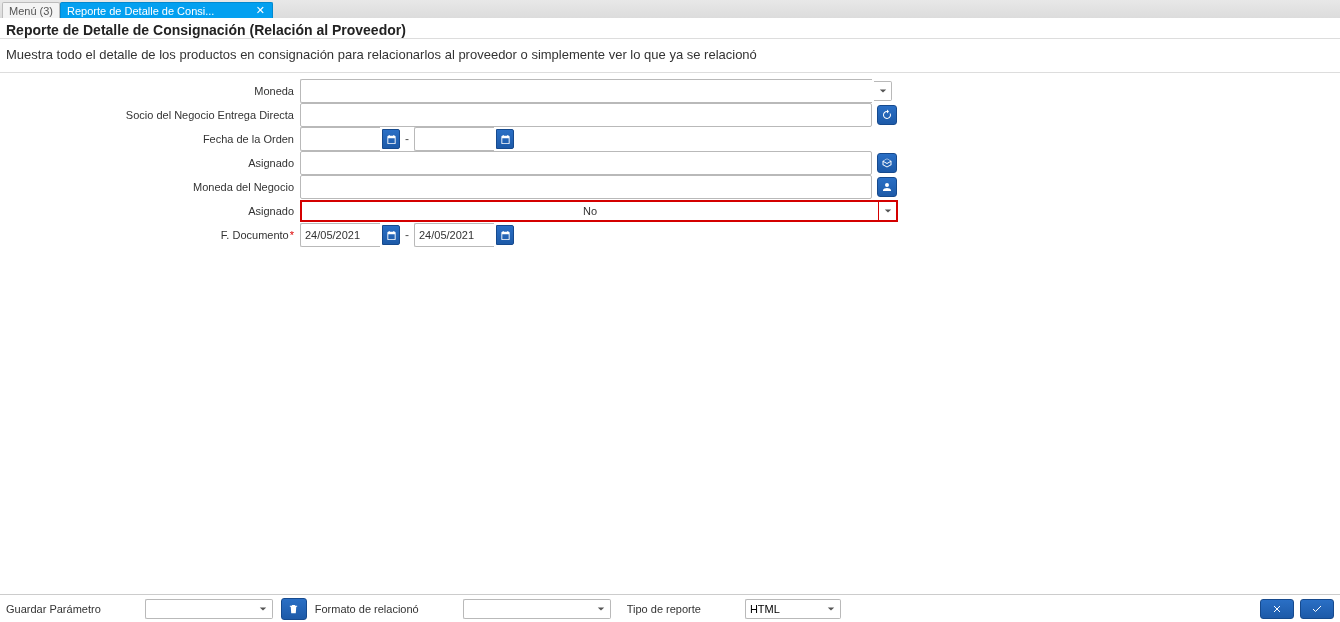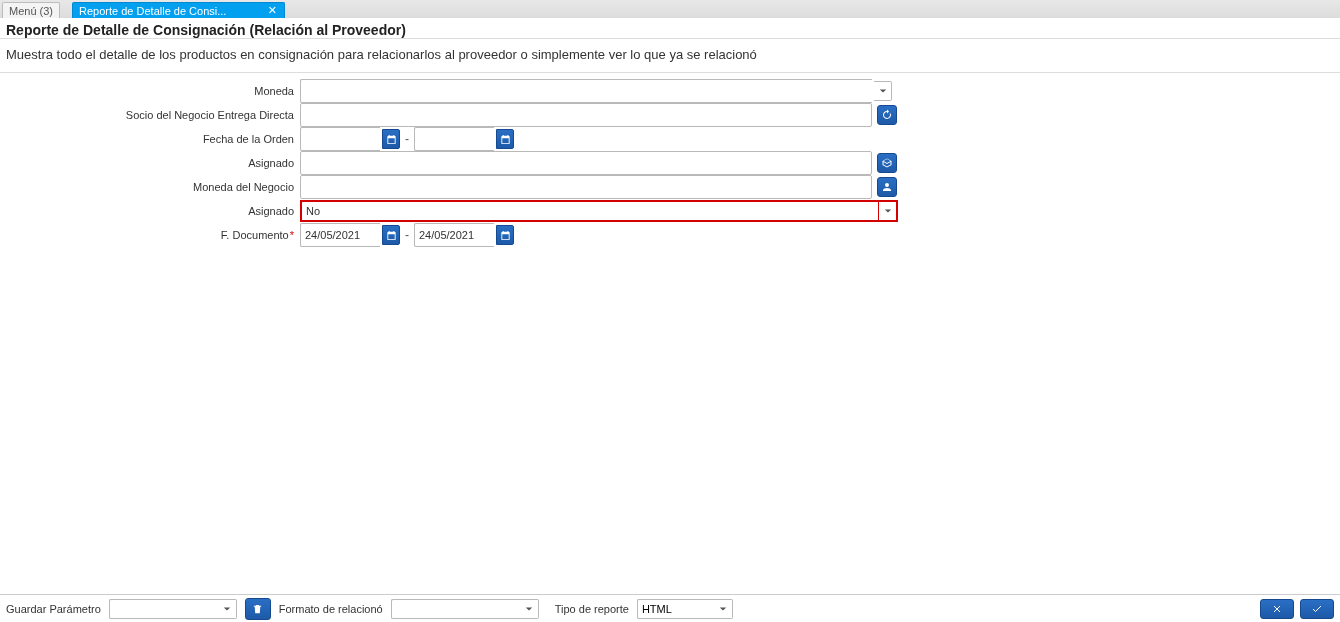--- a/index.html
+++ b/index.html
@@ -1,20 +1,20 @@
 <!DOCTYPE html>
 <html><head>
   <meta charset="utf-8">
   <style>
     * { box-sizing: border-box; margin: 0; padding: 0; }
     html, body { width: 1340px; height: 622px; font-family: Arial, sans-serif; font-size: 12px; color: #333; background: #fff; overflow: hidden; }
 
     
     .tabbar { height: 18px; background: linear-gradient(#e8e8e8,#dcdcdc); display: flex; align-items: flex-end; padding-left: 2px; }
-    .tab { height: 16px; display: inline-flex; align-items: center; padding: 6px 6px; font-size: 11px; border: 1px solid #bcbcbc; border-bottom: none; border-radius: 2px 2px 0 0; margin-right: 12px; cursor: pointer; }
+    .tab { height: 16px; display: inline-flex; align-items: center; padding: 6px 6px; font-size: 11px; border: 1px solid #bcbcbc; border-bottom: none; border-radius: 2px 2px 0 0; margin-right: 0; cursor: pointer; }
     .tab-menu { background: #f4f4f4; color: #555; }
     .tab-active { background: #03a0f0; color: #fff; border-color: #0289cf; gap: 36px; }
     .tab-close { width: 12px; height: 12px; margin-left: 4px; display: inline-flex; align-items: center; justify-content: center; color: #fff; font-size: 11px; }
 
     .header { padding: 4px 6px 0 6px; }
     .page-title { font-size: 14px; font-weight: bold; color: #222; }
     .page-desc { font-size: 13px; color: #333; padding: 8px 6px 10px 6px; }
     .separator { border: none; border-top: 1px solid #ddd; }
 
     
@@ -29,28 +29,28 @@
     .drop-btn svg { width: 8px; height: 8px; fill: #555; }
     .icon-btn { width: 20px; height: 20px; background: #1f5fb0; background: linear-gradient(#2a6fc5,#1d5aa8); border: 1px solid #164a8e; border-radius: 3px; display: inline-flex; align-items: center; justify-content: center; margin-left: 3px; cursor: pointer; }
     .icon-btn svg { width: 12px; height: 12px; fill: #fff; }
 
     .dateinp { width: 80px; border-right: none; border-radius: 2px 0 0 2px; }
     .date-btn { width: 18px; height: 20px; background: #1f5fb0; background: linear-gradient(#2a6fc5,#1d5aa8); border: 1px solid #164a8e; display: inline-flex; align-items: center; justify-content: center; cursor: pointer; border-radius: 0 2px 2px 0; }
     .date-btn svg { width: 11px; height: 11px; fill: #fff; }
     .dash { padding: 0 3px; color: #555; }
 
     .asignado { border: 2px solid #d40000; display: flex; align-items: center; width: 598px; height: 22px; }
-    .asignado .inp { border: none; height: 18px; width: 578px; padding: 0 4px; border-radius: 0; }
+    .asignado .inp { border: none; height: 18px; width: 578px; padding: 0 4px; border-radius: 0; text-align: center; }
     .asignado .drop-btn { border: none; border-left: 1px solid #d40000; height: 18px; width: 18px; border-radius: 0; }
 
     
     .bottombar { position: fixed; bottom: 0; left: 0; right: 0; height: 28px; border-top: 1px solid #ccc; background: #fff; display: flex; align-items: center; padding: 0 6px; }
     .bottom-lbl { font-size: 11px; color: #333; }
     .small-inp { height: 20px; border: 1px solid #b9b9b9; border-radius: 2px 0 0 2px; background: #fff; padding: 0 4px; font-size: 11px; }
-    .bottom-drop { display: flex; align-items: center; }
+    .bottom-drop { display: flex; align-items: center; margin-left: 36px; }
     .bottom-drop .small-inp { border-right: none; }
     .bottom-drop .drop-btn { border-radius: 0 2px 2px 0; }
     .trash-btn { width: 26px; height: 22px; background: linear-gradient(#2a6fc5,#1d5aa8); border: 1px solid #164a8e; border-radius: 3px; display: inline-flex; align-items: center; justify-content: center; cursor: pointer; margin: 0 8px; }
     .trash-btn svg { width: 11px; height: 12px; fill: #fff; }
 
     .bottom-right { margin-left: auto; display: flex; gap: 6px; }
     .act-btn { width: 34px; height: 20px; background: linear-gradient(#2a6fc5,#1d5aa8); border: 1px solid #164a8e; border-radius: 3px; display: inline-flex; align-items: center; justify-content: center; cursor: pointer; }
     .act-btn svg { width: 14px; height: 12px; fill: #fff; stroke: #fff; }
 
     .spacer { width: 8px; display: inline-block; }

